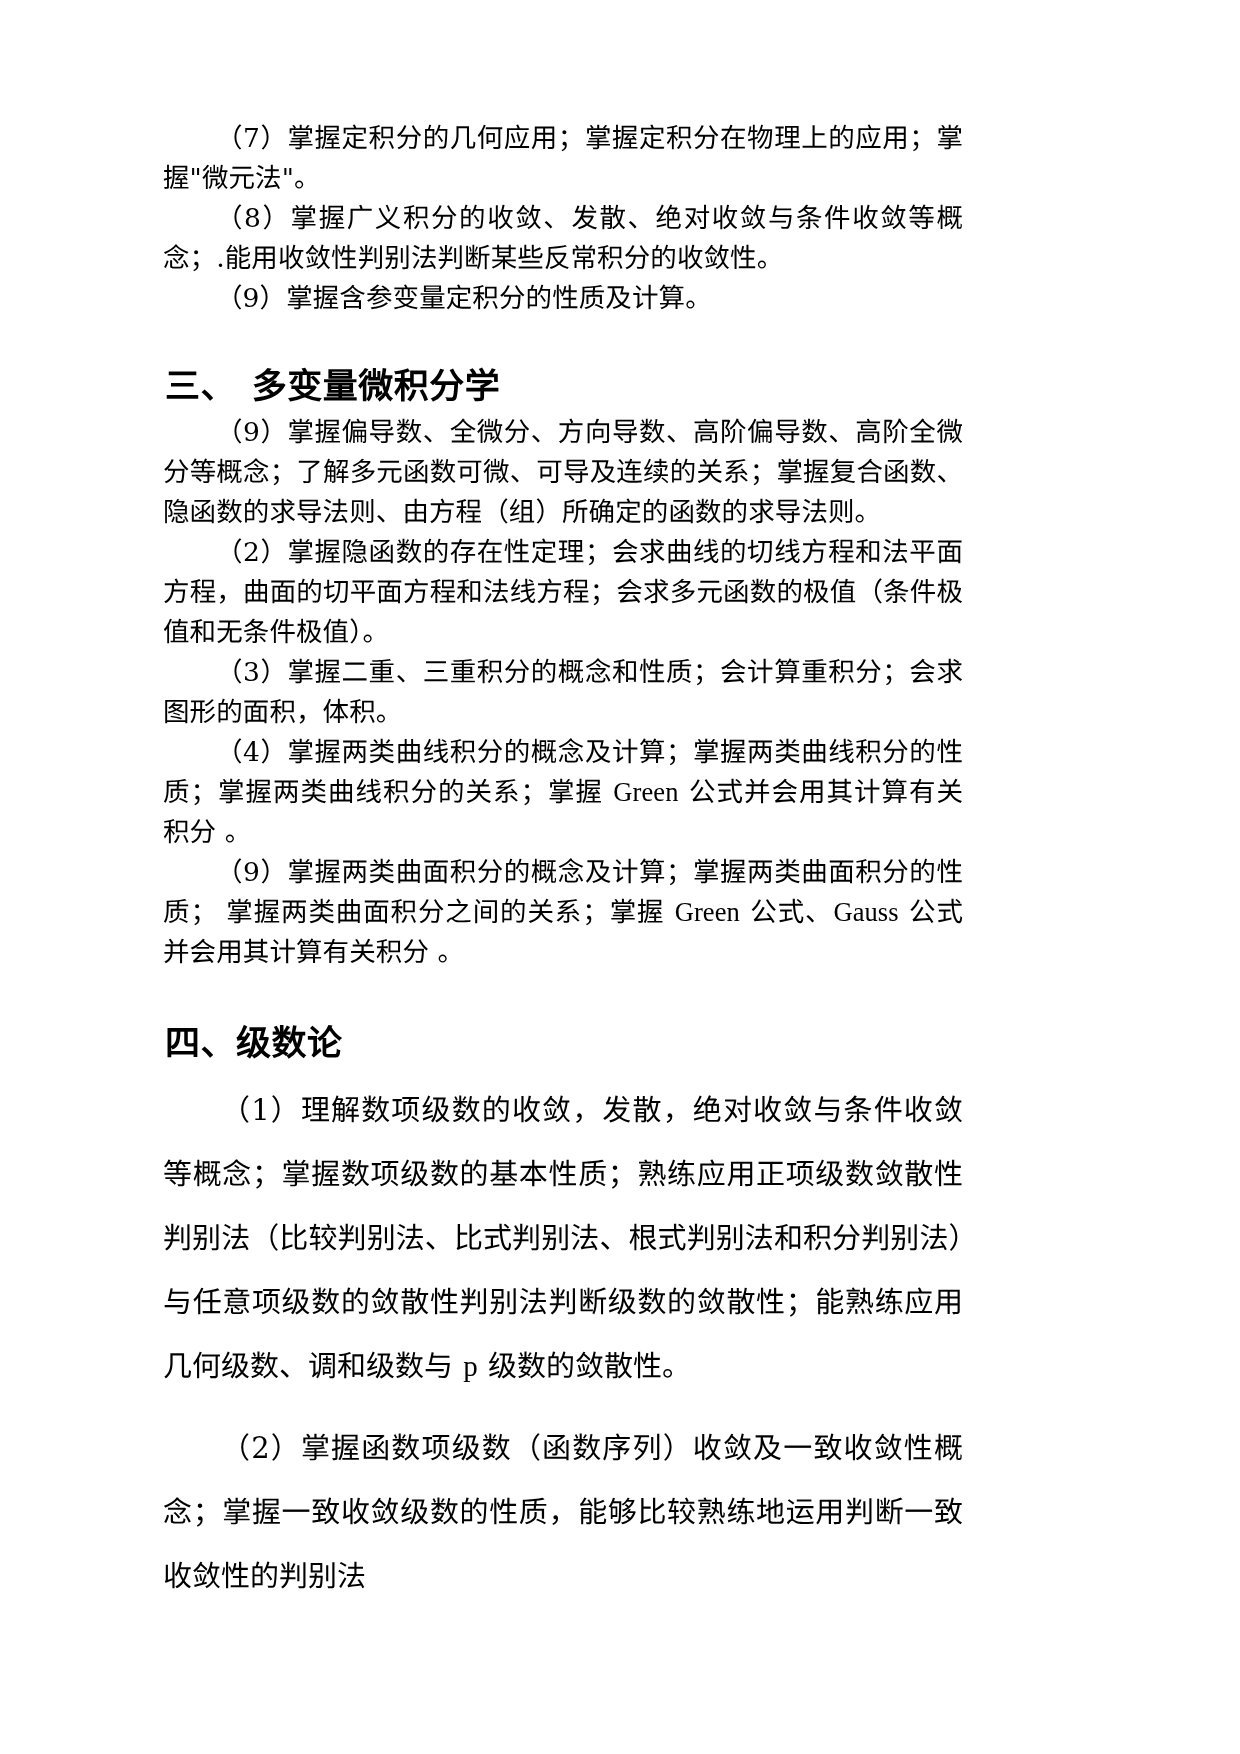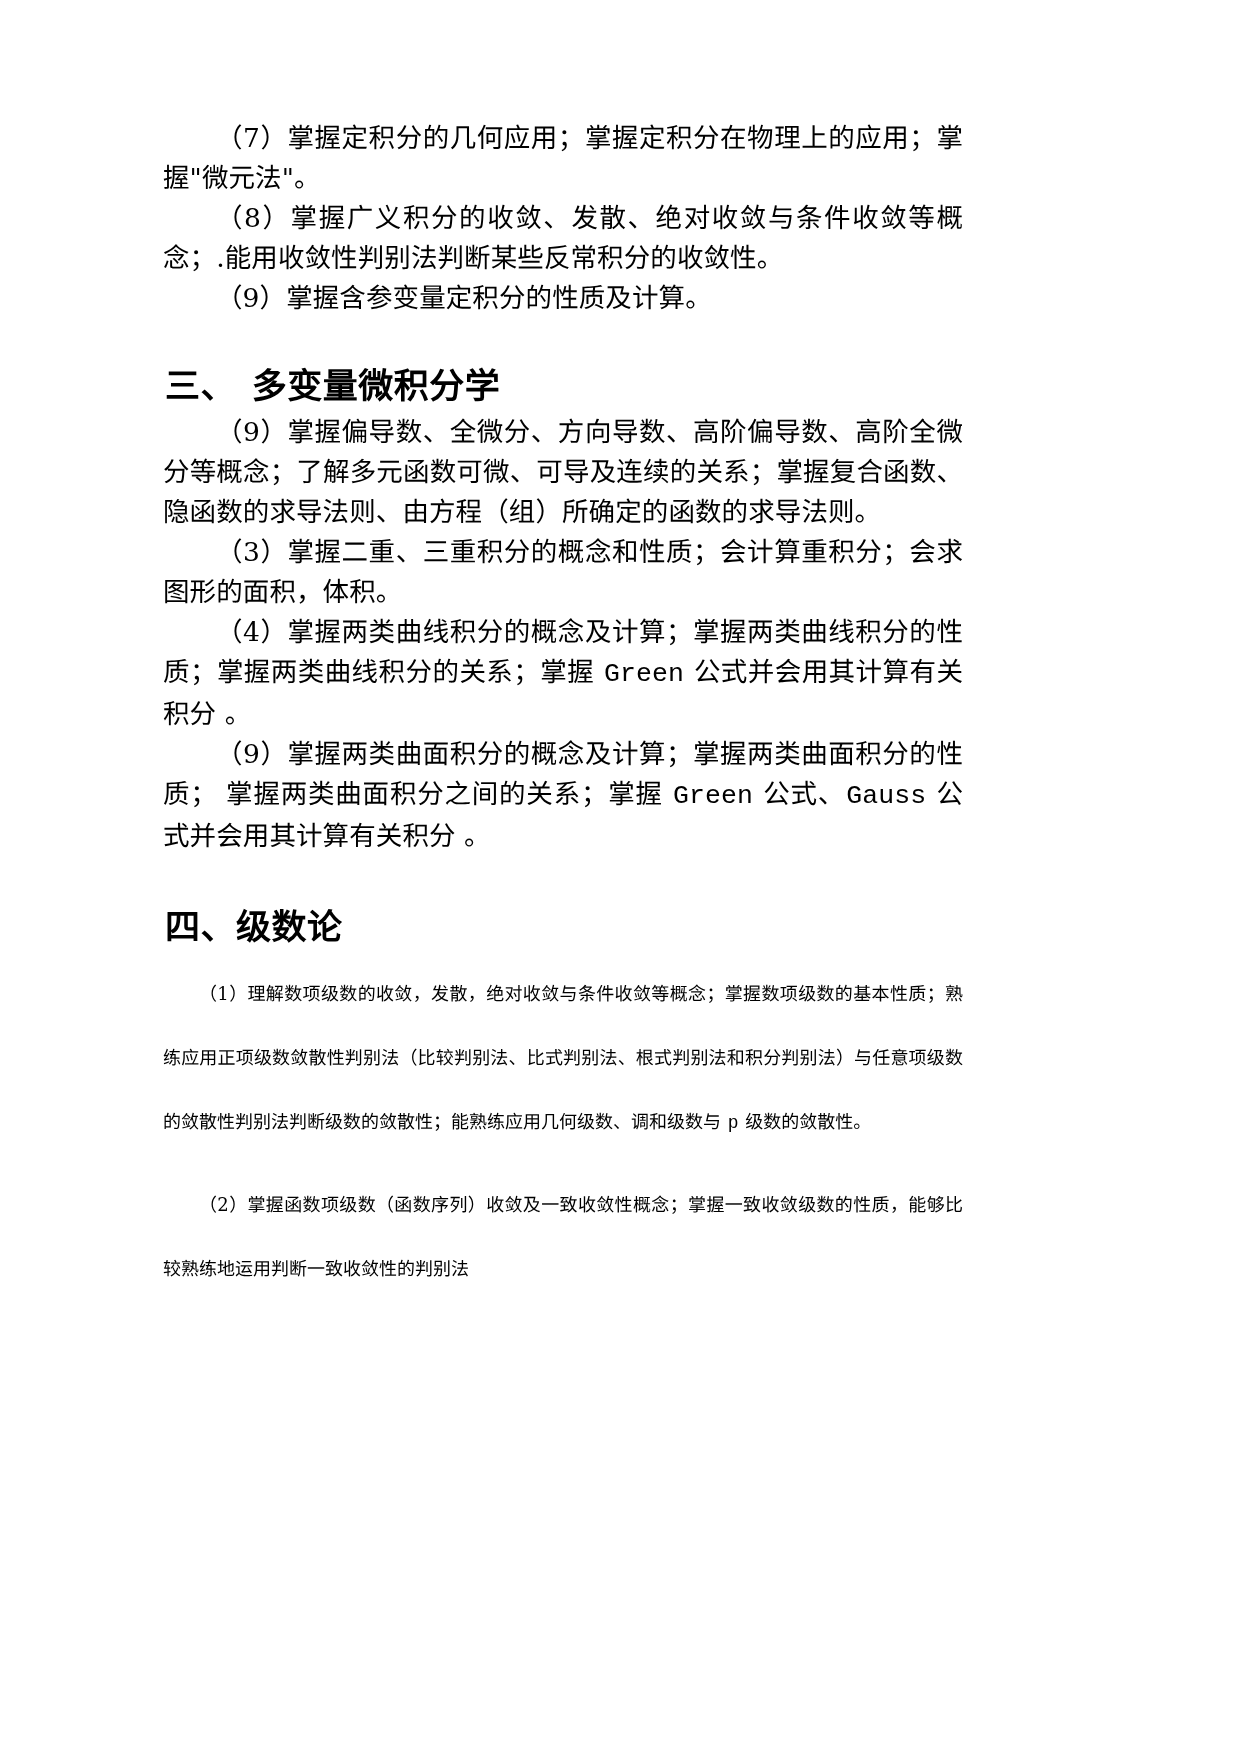--- a/index.html
+++ b/index.html
@@ -58,32 +58,32 @@
     margin-top: 52px;
     margin-bottom: 14px;
     padding-left: 2px;
     font-family: Liberation Serif, serif;
   }
   .heading .num {
     margin-right: 0.45em;
   }
   
   .para-wide {
-    font-size: 18px;
+    font-size: 29px;
     line-height: 64px;
     text-align: justify;
     text-justify: inter-ideograph;
     text-indent: 2em;
     margin: 0 0 14px 0;
     font-family: "DejaVu Serif", "Liberation Serif", serif;
     font-weight: 500;
   }
   .para-wide + .para-wide { margin-top: 18px; }
   .latin {
-    font-family: Liberation Mono, monospace;
+    font-family: Liberation Serif, serif;
     padding: 0 1px;
   }
   .block-sec3 { margin-top: 0; }
 </style>
 </head>
 <body>
 
 <div class="page">
   <div class="content">
 
@@ -92,20 +92,21 @@
       <p class="para">（8）掌握广义积分的收敛、发散、绝对收敛与条件收敛等概念；.能用收敛性判别法判断某些反常积分的收敛性。</p>
       <p class="para">（9）掌握含参变量定积分的性质及计算。</p>
     </div>
 
     <h2 class="heading heading-sec3">
       <span class="num">三、</span><span>多变量微积分学</span>
     </h2>
 
     <div class="block-sec3">
       <p class="para">（9）掌握偏导数、全微分、方向导数、高阶偏导数、高阶全微分等概念；了解多元函数可微、可导及连续的关系；掌握复合函数、隐函数的求导法则、由方程（组）所确定的函数的求导法则。</p>
+      <p class="para">（2）掌握隐函数的存在性定理；会求曲线的切线方程和法平面方程，曲面的切平面方程和法线方程；会求多元函数的极值（条件极值和无条件极值）。</p>
       <p class="para">（3）掌握二重、三重积分的概念和性质；会计算重积分；会求图形的面积，体积。</p>
 
       <p class="para"><span>（4）掌握两类曲线积分的概念及计算；掌握两类曲线积分的性质；掌握两类曲线积分的关系；掌握 </span><span class="latin">Green</span><span> 公式并会用其计算有关积分 。</span></p>
 
       <p class="para"><span>（9）掌握两类曲面积分的概念及计算；掌握两类曲面积分的性质； 掌握两类曲面积分之间的关系；掌握 </span><span class="latin">Green</span><span> 公式、</span><span class="latin">Gauss</span><span> 公式并会用其计算有关积分 。</span></p>
     </div>
 
     <h2 class="heading heading-sec4">
       <span>四、</span><span>级数论</span>
     </h2>

